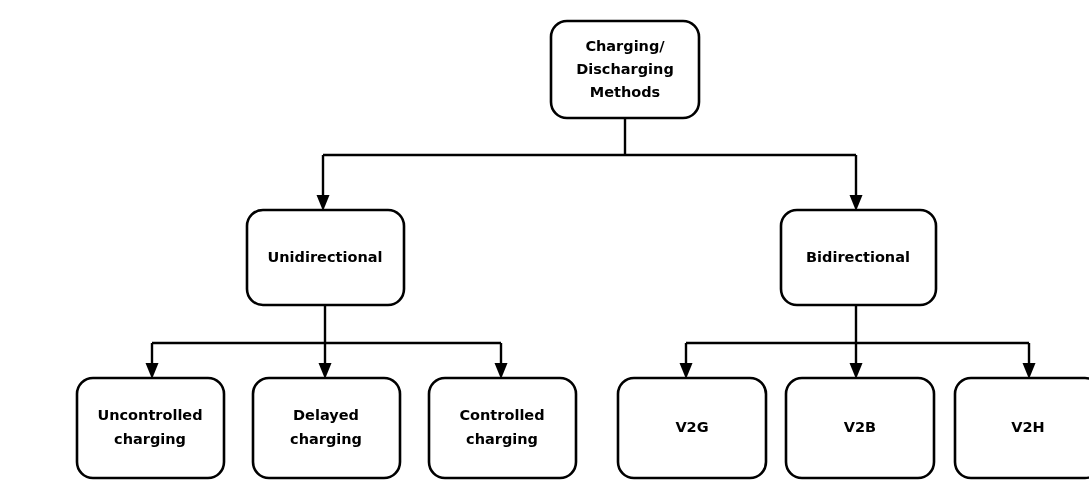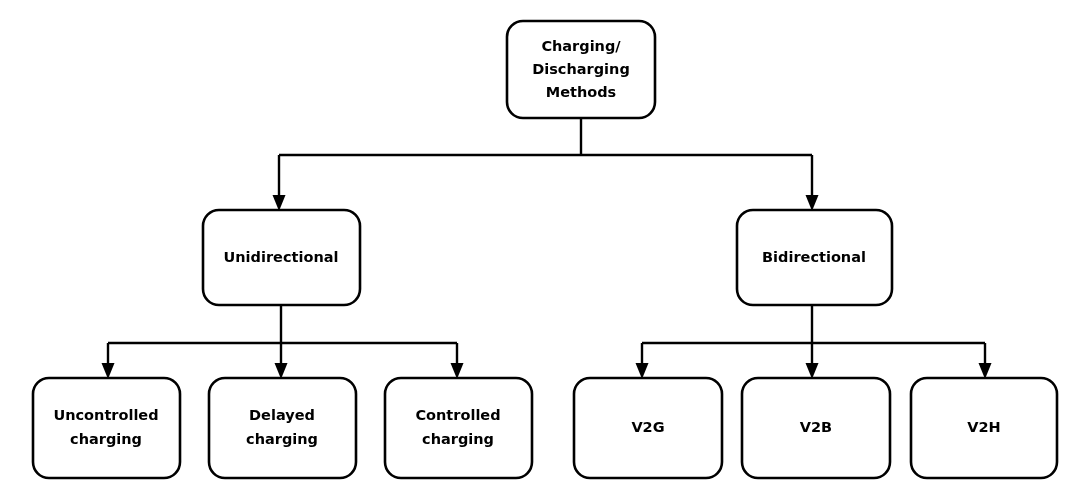--- a/index.html
+++ b/index.html
@@ -11,20 +11,21 @@
     width: 1089px;
     height: 502px;
     font-family: "DejaVu Sans", sans-serif;
     overflow: hidden;
   }
   #diagram-root {
     position: relative;
     width: 936px;
     height: 502px;
     background: #ffffff;
+    padding-left: 44px;
   }
   svg.flowchart {
     display: block;
     width: 1089px;
     height: 502px;
   }
   .node-box {
     fill: #ffffff;
     stroke: #000000;
     stroke-width: 2.6;

